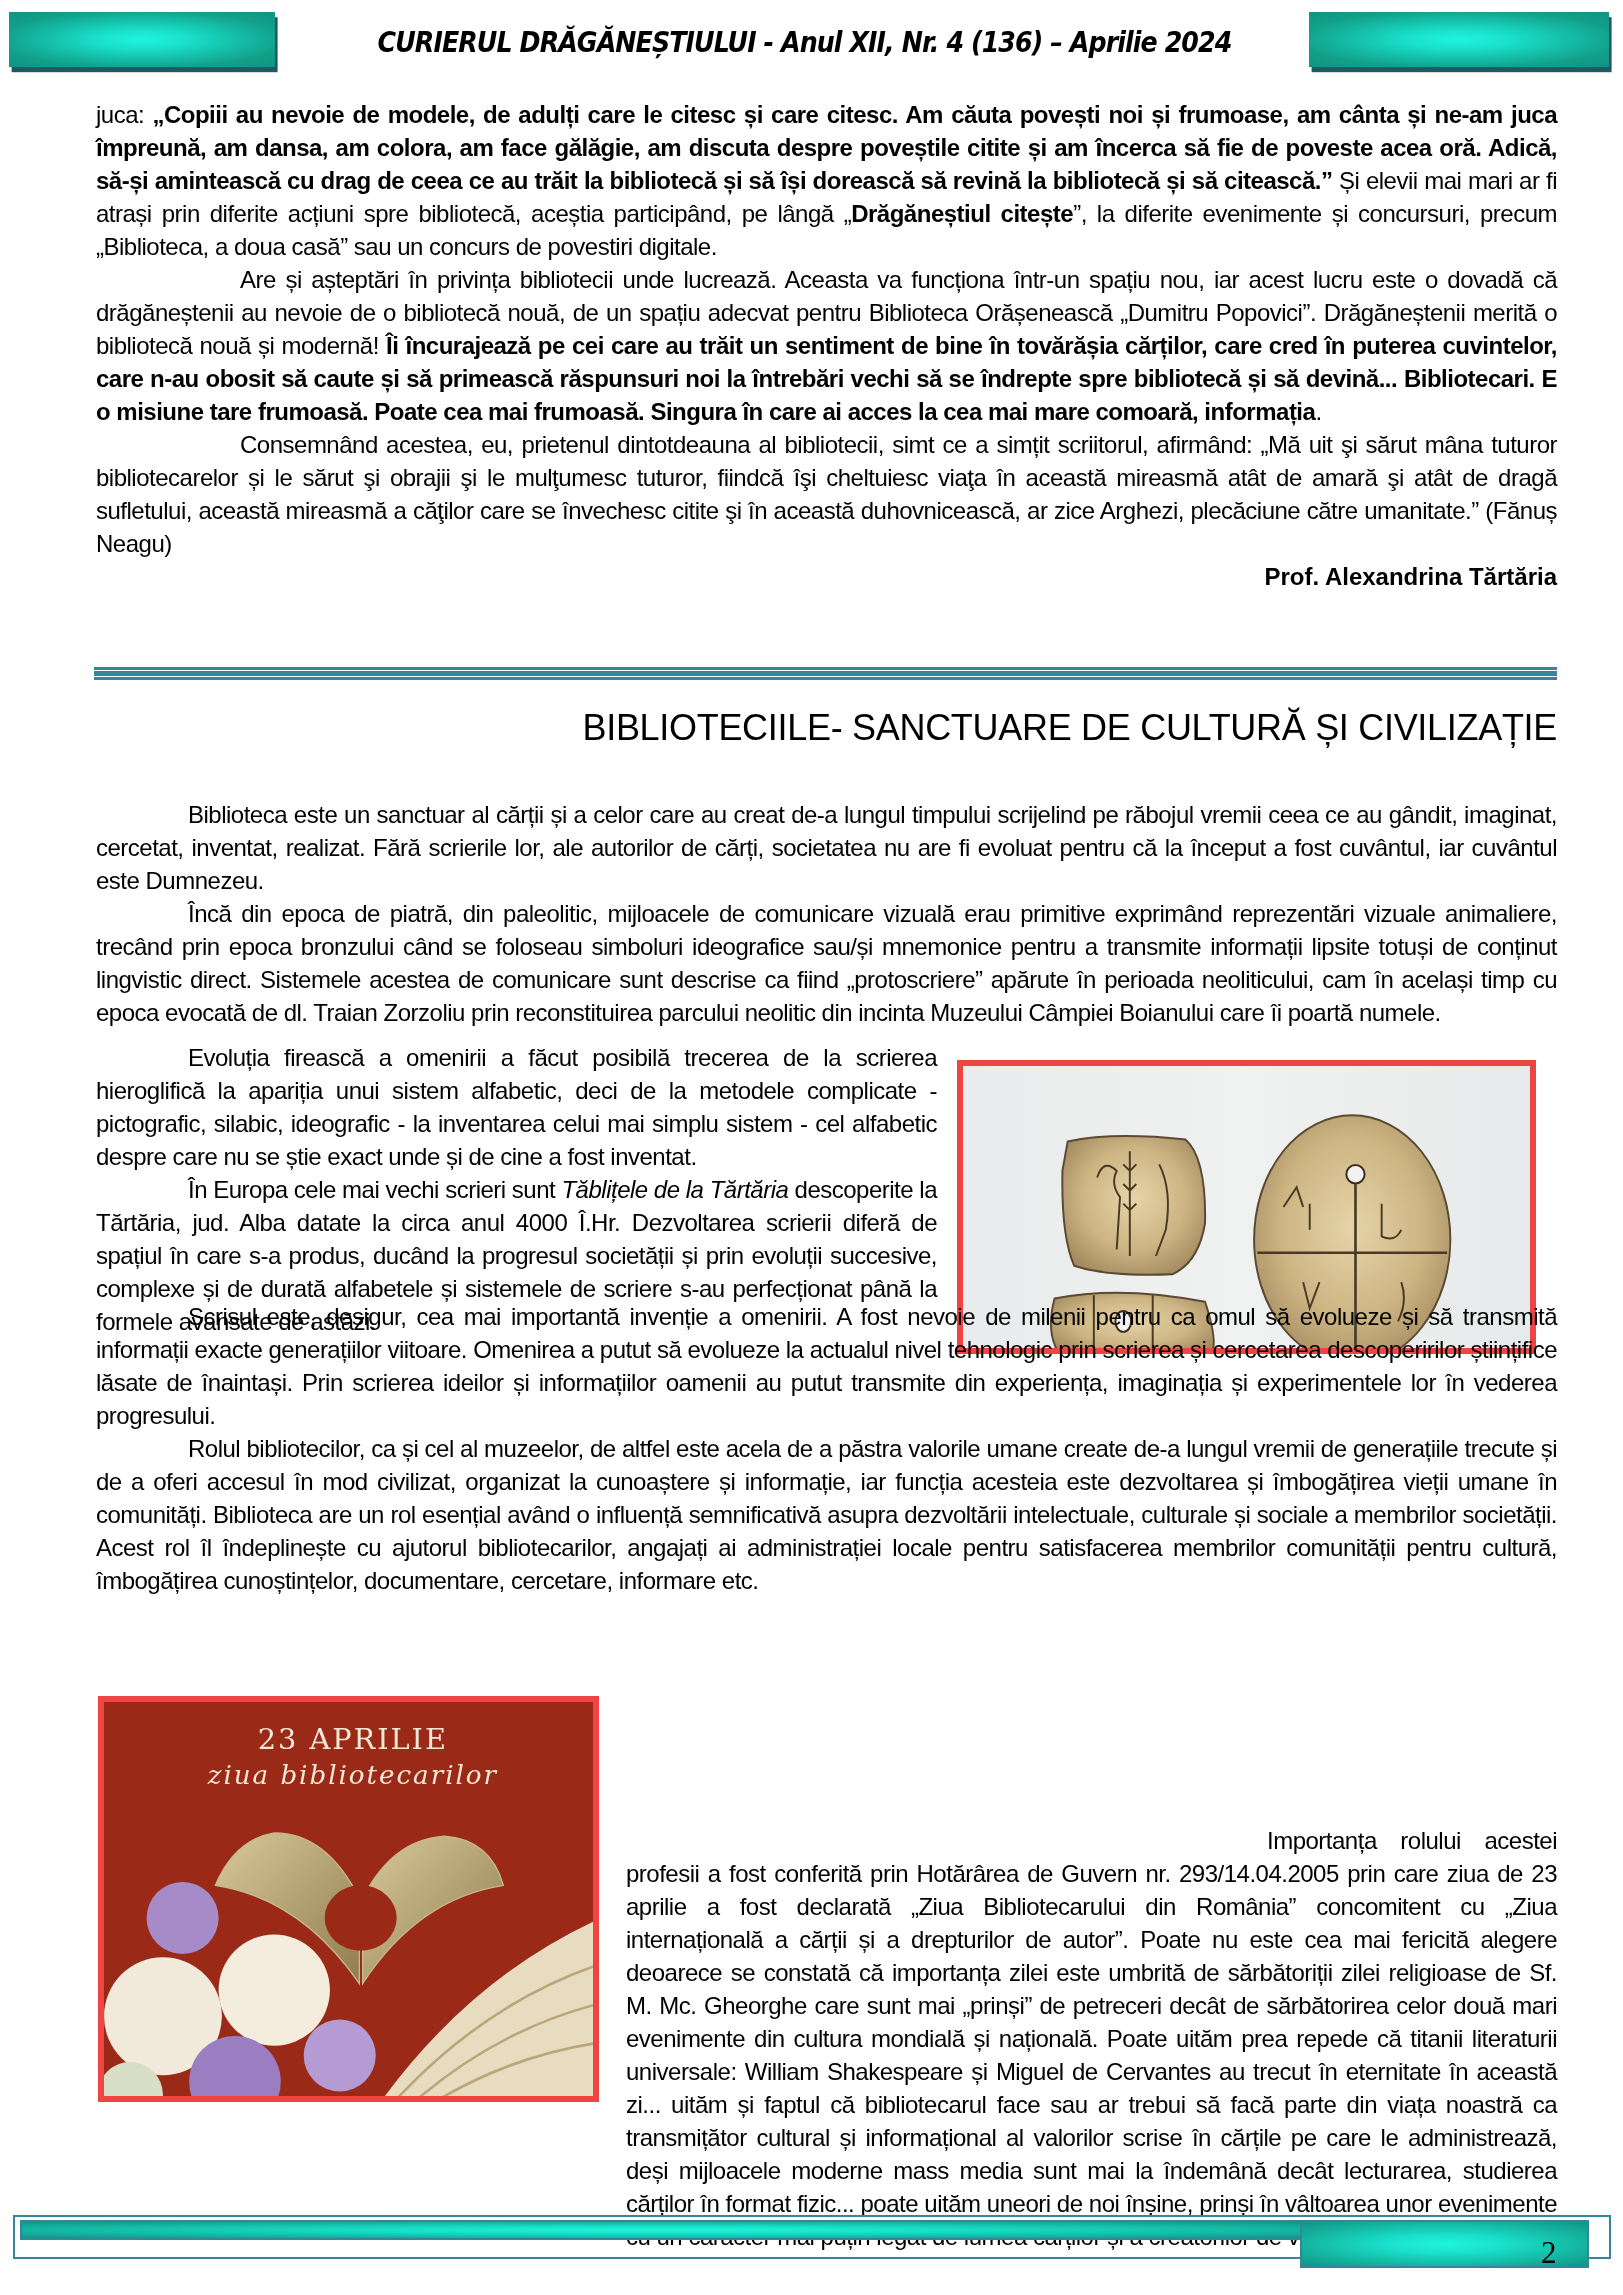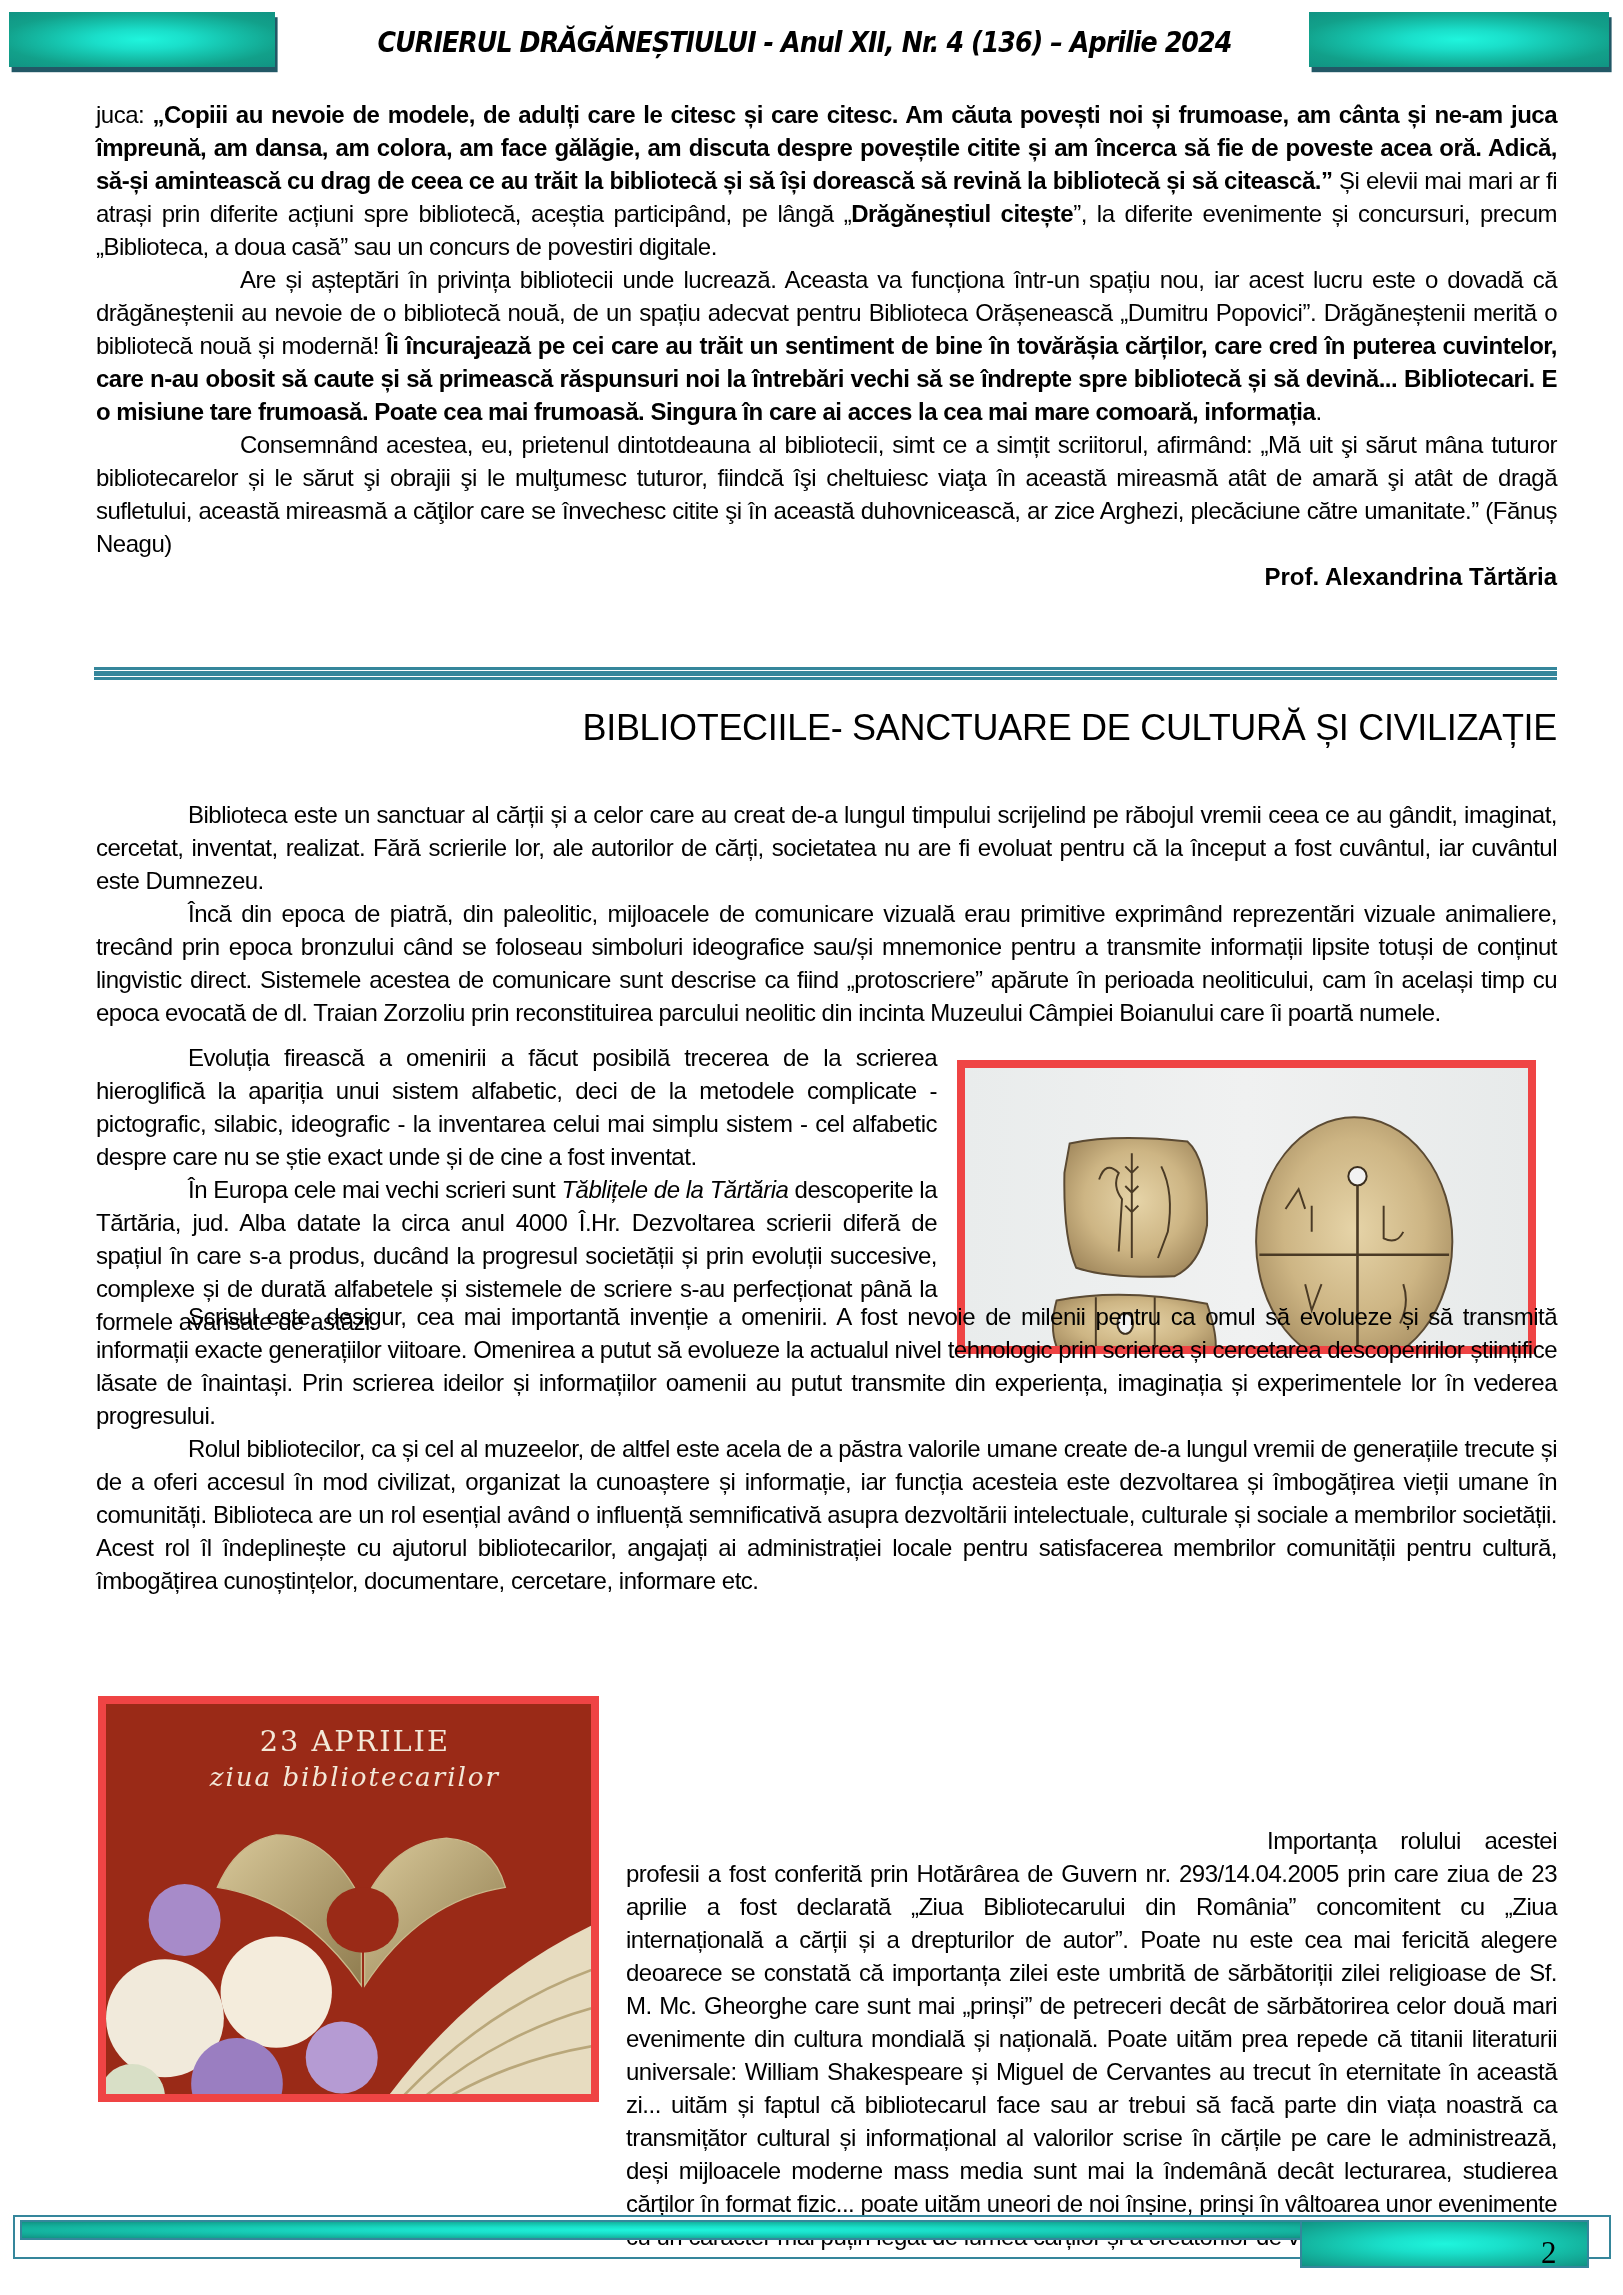--- a/index.html
+++ b/index.html
@@ -22,21 +22,21 @@
   .narrow { letter-spacing:-0.5px; }
   .ind { text-indent:144px; }
   .ind2 { text-indent:92px; }
   b { font-weight:bold; }
   .author { text-align:right; font-weight:bold; font-size:24px; line-height:33px; }
   .rule { position:absolute; left:94px; width:1463px; background:#35869b; }
   .art-title {
     position:absolute; left:96px; width:1461px; top:707px; text-align:right;
     font-weight:normal; font-size:36px; letter-spacing:-0.3px;
   }
-  .img-frame { position:absolute; border:8px solid #ef4444; overflow:hidden; box-sizing:border-box; }
+  .img-frame { position:absolute; border:6px solid #ef4444; overflow:hidden; box-sizing:border-box; }
   #tablets { left:957px; top:1060px; width:579px; height:294px; background:linear-gradient(90deg,#e9ecec,#f0f1f1 50%,#e7eaea); }
   #poster { left:98px; top:1696px; width:501px; height:406px; background:#9a2a17; }
   .footer-frame { position:absolute; left:13px; top:2215px; width:1598px; height:44px; border:2px solid #35869b; box-sizing:border-box; }
   .footer-bar { position:absolute; left:19.6px; top:2220px; width:1286px; height:20px; border:2px solid #35869b; box-sizing:border-box;
     background: radial-gradient(ellipse at center, #1ff5dd 0%, #1adfca 30%, #15bfa9 60%, #119383 100%); }
   .footer-box { position:absolute; left:1300px; top:2220px; width:289px; height:48px; border:2px solid #35869b; box-sizing:border-box;
     background: radial-gradient(ellipse at center, #1ff5dd 0%, #1adfca 30%, #15bfa9 60%, #119383 100%); }
   .page-num { position:absolute; left:1541px; top:2237px; font-family:"Liberation Serif", serif; font-size:31px; line-height:31px; color:#000; }
 </style>
 </head>

